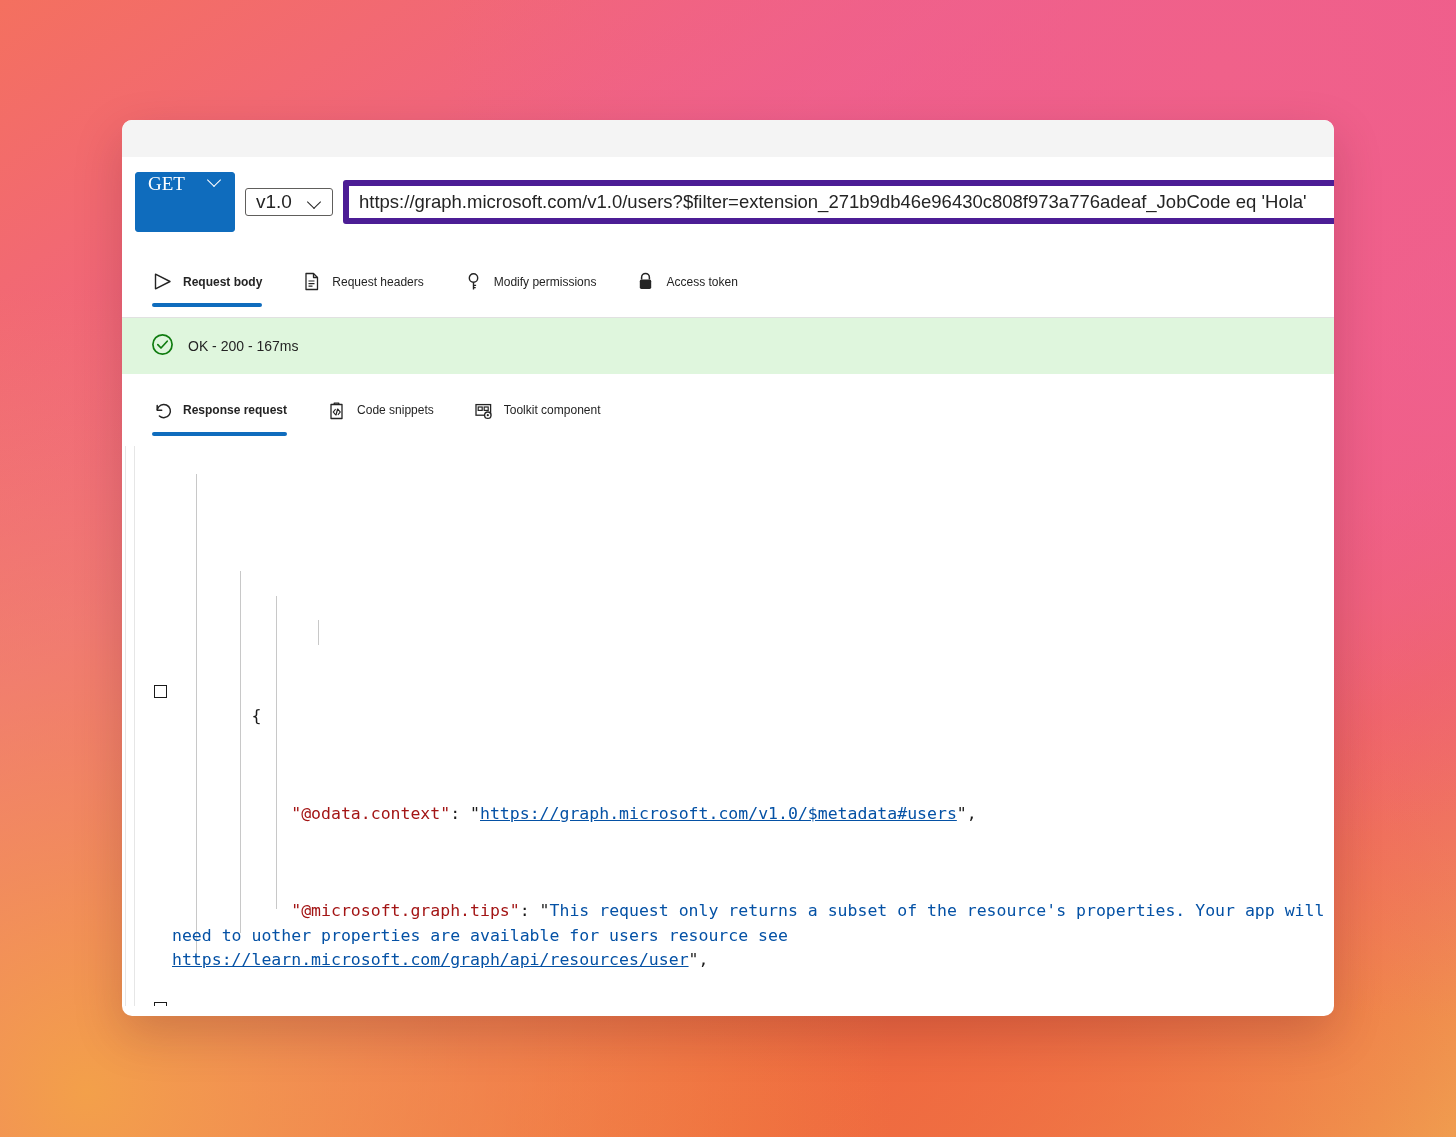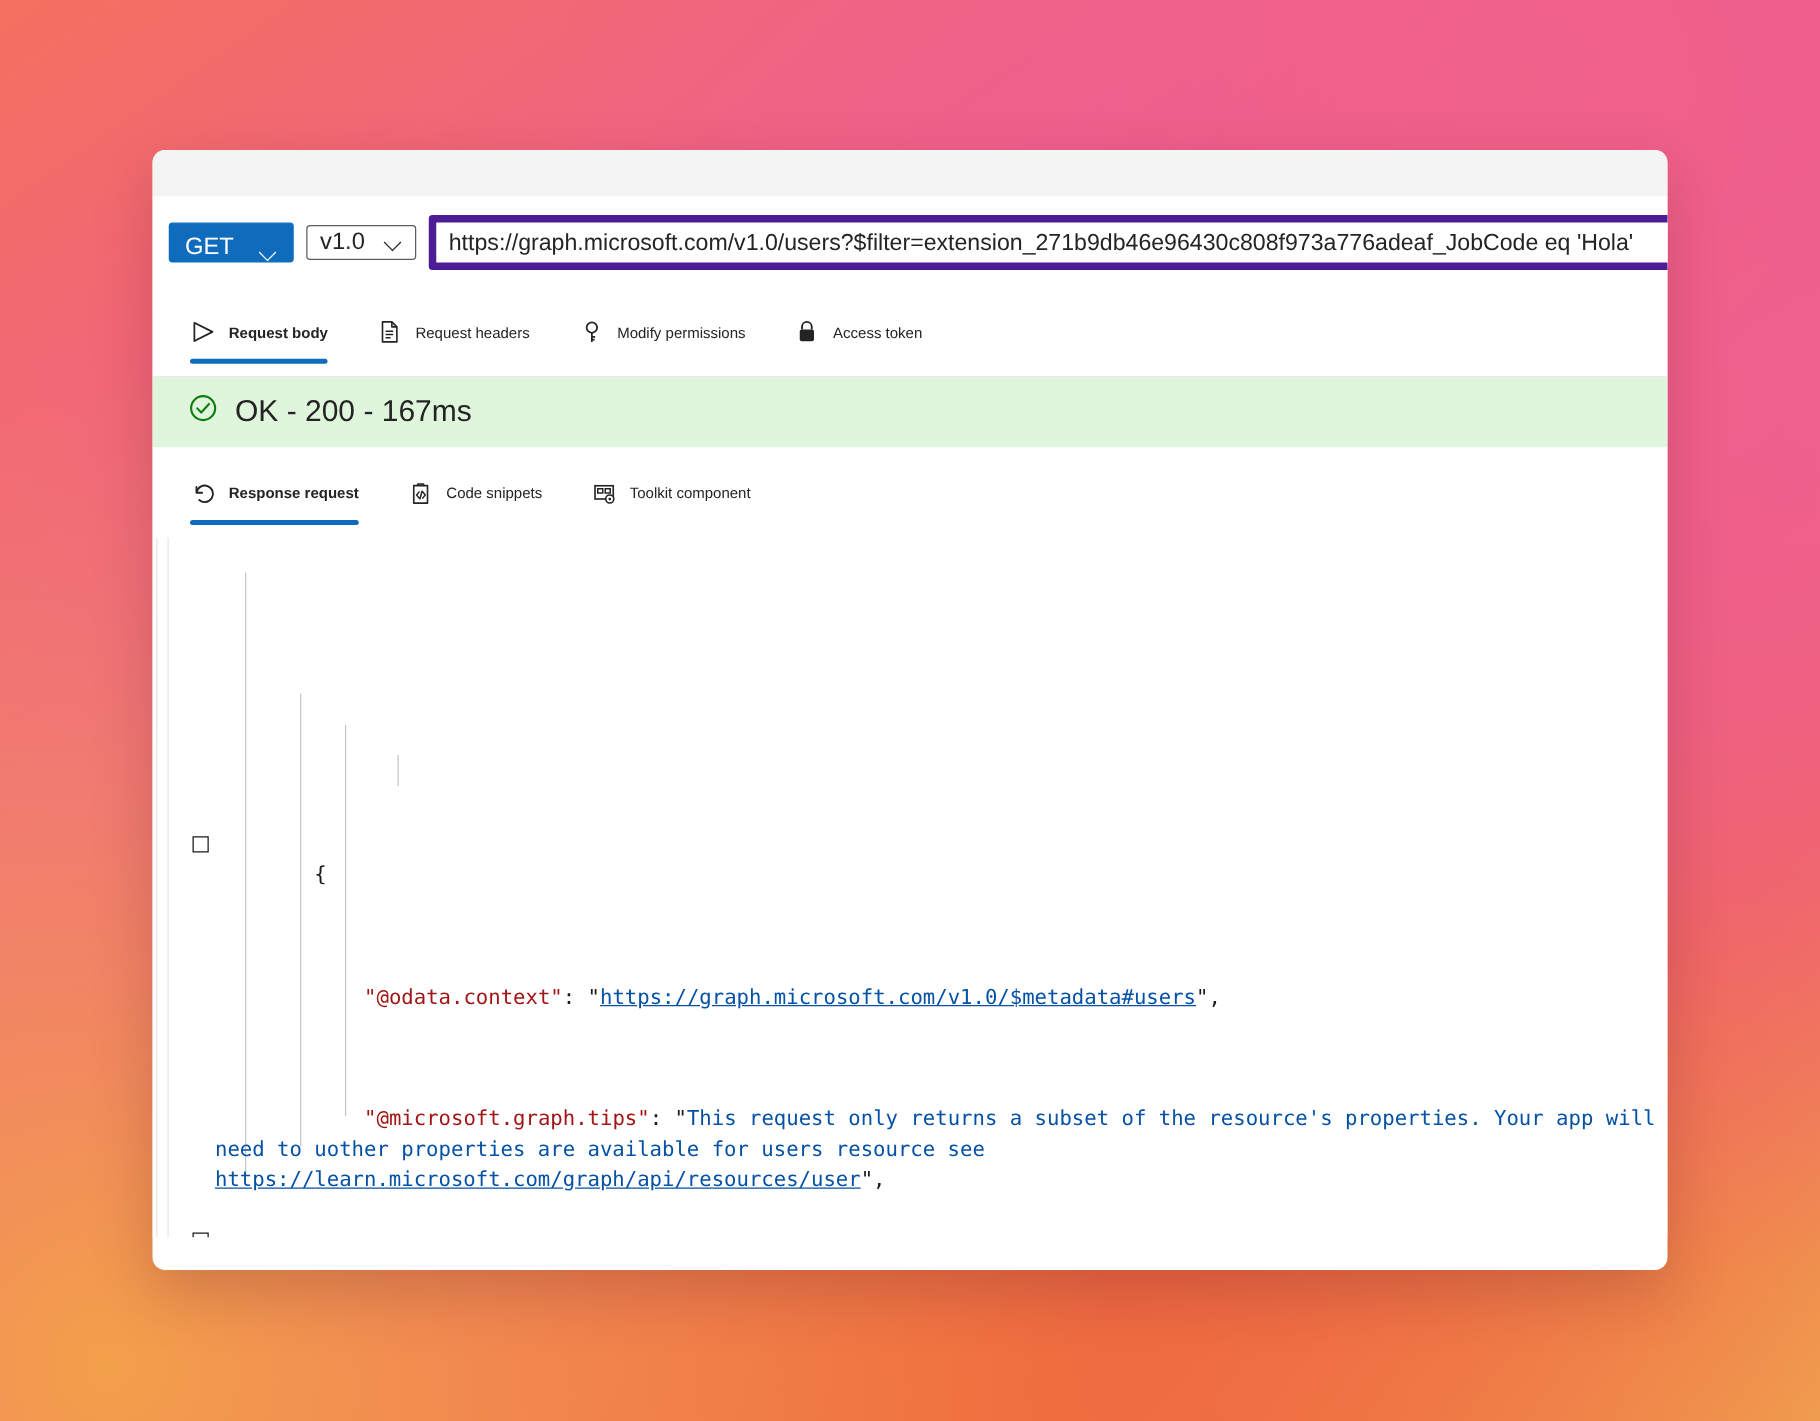--- a/index.html
+++ b/index.html
@@ -38,32 +38,33 @@
   
   .query-row {
     display: flex;
     align-items: center;
     gap: 10px;
     padding: 14px 0 14px 13px;
     background: #ffffff;
   }
   .method-btn {
     width: 100px;
-    height: 32px;
+    height: 60px;
     background: #0f6cbd;
     color: #ffffff;
     border: 1px solid #0f6cbd;
     border-radius: 3px;
     display: flex;
-    align-items: flex-end;
+    align-items: flex-start;
     justify-content: space-between;
     padding: 0 12px;
     font-size: 19px;
     cursor: pointer;
     user-select: none;
+    font-family: Liberation Serif, serif;
   }
   .version-btn {
     width: 88px;
     height: 28px;
     background: #ffffff;
     color: #242424;
     border: 1px solid #605e5c;
     border-radius: 3px;
     display: flex;
     align-items: center;
@@ -137,21 +138,21 @@
   .tab svg { flex: none; display: block; }
 
   
   .statusbar {
     height: 56px;
     background: #dff6dd;
     display: flex;
     align-items: center;
     gap: 13px;
     padding-left: 28px;
-    font-size: 24px;
+    font-size: 14px;
     color: #242424;
   }
 
   
   .json-wrap {
     position: relative;
     height: 560px;
     background: #ffffff;
     overflow: hidden;
   }

